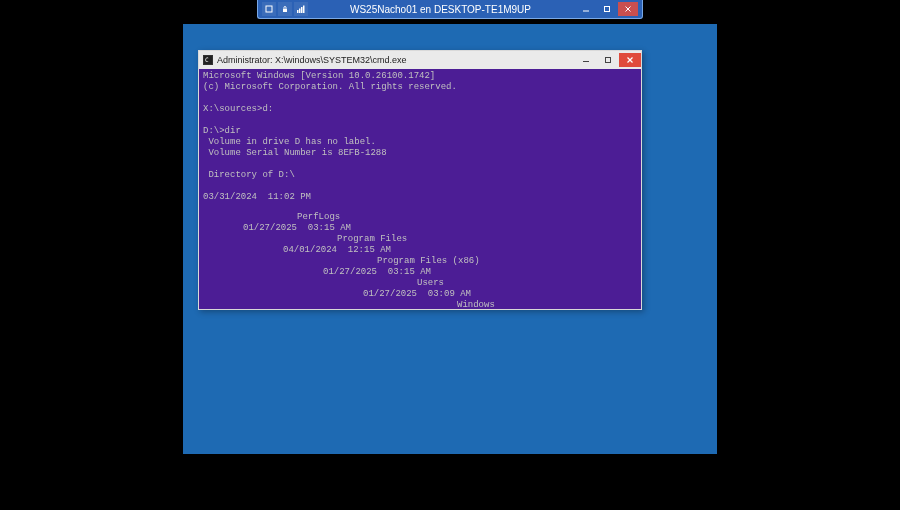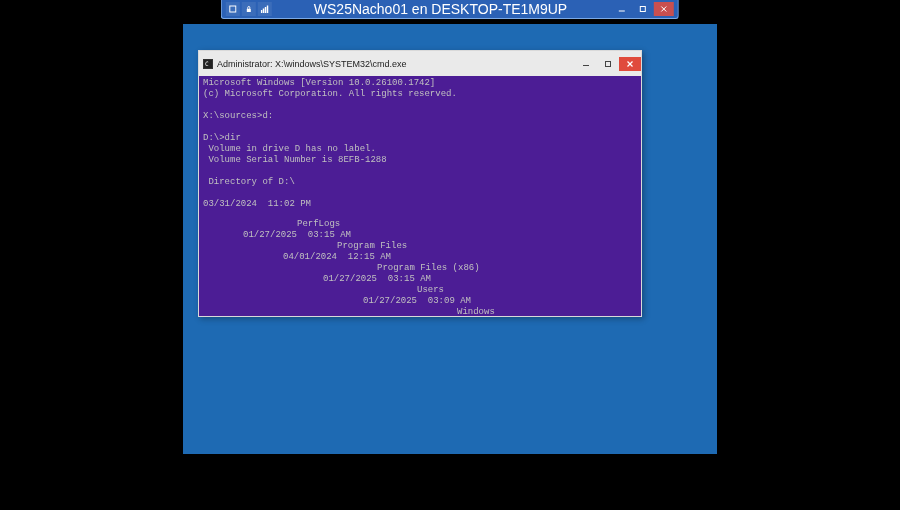--- a/index.html
+++ b/index.html
@@ -1,25 +1,25 @@
 <!DOCTYPE html>
 <html><head>
 <meta charset="utf-8">
 <style>
   html,body{margin:0;padding:0;width:900px;height:510px;background:#000;font-family:Segoe UI,Tahoma,sans-serif;overflow:hidden}
-  .rdp-bar{position:absolute;top:0;left:50%;transform:translateX(-50%);height:18px;background:#2b61b5;border:1px solid #7aa9e6;border-top:none;display:flex;align-items:center;color:#fff;font-size:14px;z-index:10;border-radius:0 0 3px 3px;padding:0 4px}
+  .rdp-bar{position:absolute;top:0;left:50%;transform:translateX(-50%);height:18px;background:#2b61b5;border:1px solid #7aa9e6;border-top:none;display:flex;align-items:center;color:#fff;font-size:10px;z-index:10;border-radius:0 0 3px 3px;padding:0 4px}
   .rdp-bar .ic{width:14px;height:14px;display:flex;align-items:center;justify-content:center;margin-right:2px;background:rgba(255,255,255,.08)}
   .rdp-bar .title{padding:0 40px;white-space:nowrap}
   .rdp-bar .btns{display:flex;margin-left:4px}
   .rdp-bar .btn{width:20px;height:14px;display:flex;align-items:center;justify-content:center;margin-left:1px}
   .rdp-bar .btn.cls{background:#c94f4f}
   .rdp-bar svg{display:block}
   .desktop{position:absolute;top:24px;left:183px;width:534px;height:430px;background:#1e6ab3}
   .cmd{position:absolute;top:26px;left:15px;width:442px;border:1px solid #d9d9d9;background:#000;box-shadow:2px 2px 6px rgba(0,0,0,.3)}
-  .cmd-titlebar{height:25px;background:#eaeaea;display:flex;align-items:center;padding-left:4px;font-size:9px;color:#222}
+  .cmd-titlebar{height:18px;background:#eaeaea;display:flex;align-items:center;padding-left:4px;font-size:9px;color:#222}
   .cmd-titlebar .ico{width:10px;height:10px;background:#333;margin-right:4px;display:flex;align-items:center;justify-content:center}
   .cmd-titlebar .ttl{flex:1;white-space:nowrap;overflow:hidden}
   .cmd-titlebar .wbtn{width:22px;height:14px;display:flex;align-items:center;justify-content:center;font-size:9px;color:#333}
   .cmd-titlebar .wbtn.max{}
   .cmd-titlebar .wbtn.close{background:#e04b3c;color:#fff}
   .cmd-body{background:#4c1d95;color:#c0c0c0;font-family:Consolas,"Courier New",monospace;font-size:9px;line-height:11px;padding:2px 4px 6px 4px;white-space:pre;height:232px;overflow:hidden}
 </style>
 </head>
 <body>
 

